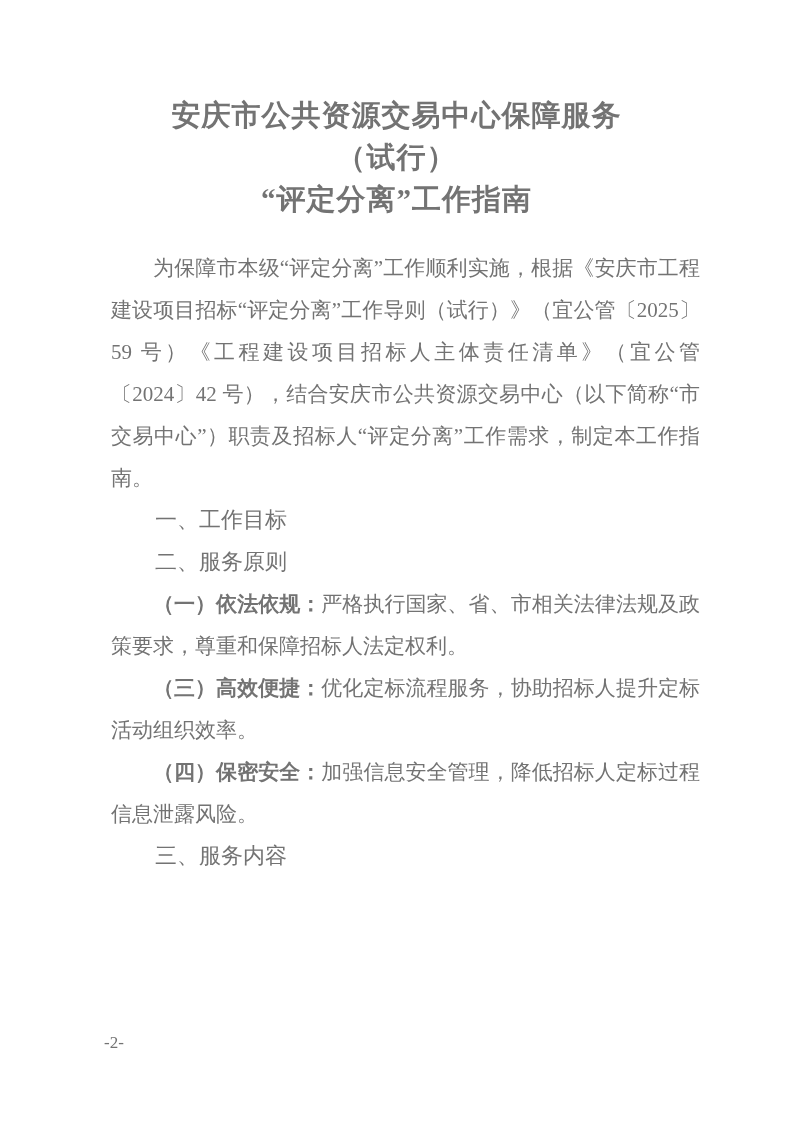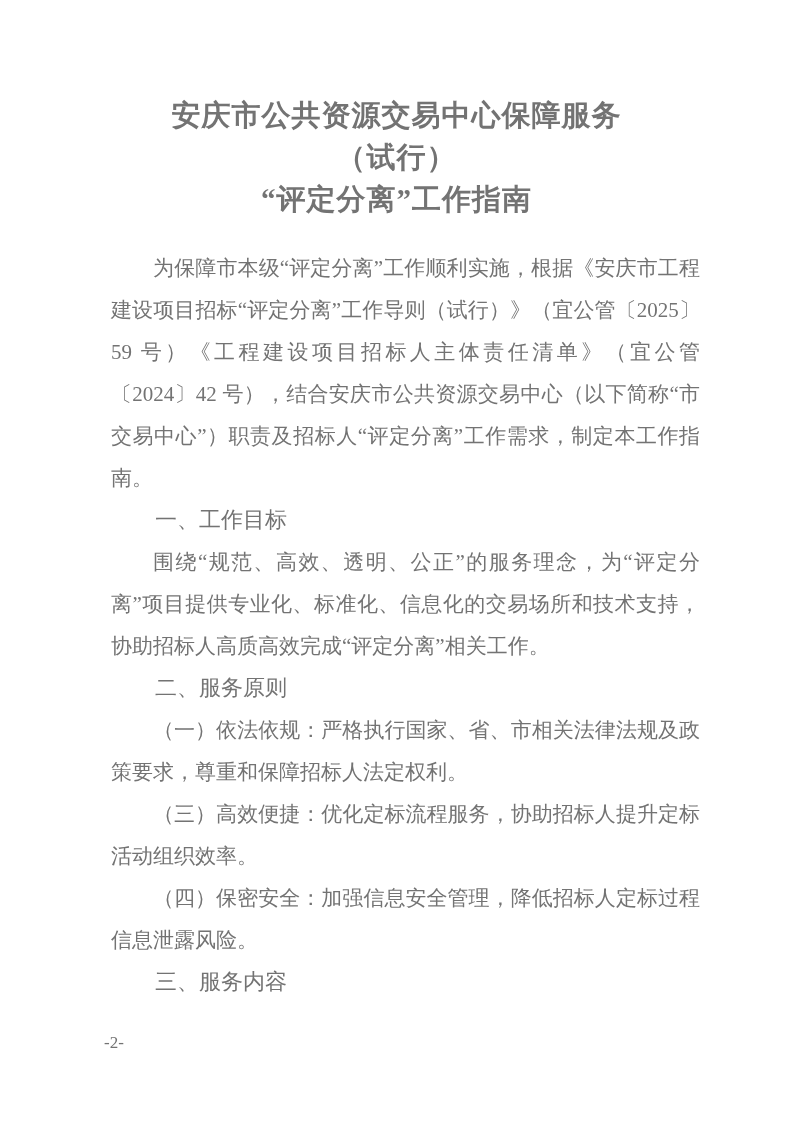--- a/index.html
+++ b/index.html
@@ -46,21 +46,21 @@
     font-family: "Liberation Sans", "DejaVu Sans", sans-serif;
     font-weight: normal;
     font-size: 22px;
     text-align: left;
   }
   .block.subheading {
     font-weight: bold;
     text-align: left;
   }
   .lead {
-    font-weight: normal;
+    font-weight: bold;
   }
   .page-number {
     position: absolute;
     top: 1032px;
     left: 104px;
     font-family: "Liberation Serif", "DejaVu Serif", serif;
     font-size: 17px;
     line-height: 22px;
   }
 </style>
@@ -71,21 +71,20 @@
 
   <div class="title-block">
     <div>安庆市公共资源交易中心保障服务</div>
     <div>（试行）</div>
     <div>“评定分离”工作指南</div>
   </div>
 
   <div class="body-col">
       <div class="block para">为保障市本级“评定分离”工作顺利实施，根据《安庆市工程建设项目招标“评定分离”工作导则（试行）》（宜公管〔2025〕59 号）《工程建设项目招标人主体责任清单》（宜公管〔2024〕42 号），结合安庆市公共资源交易中心（以下简称“市交易中心”）职责及招标人“评定分离”工作需求，制定本工作指南。</div>
       <div class="block heading">一、工作目标</div>
-      <div class="block para">围绕“规范、高效、透明、公正”的服务理念，为“评定分离”项目提供专业化、标准化、信息化的交易场所和技术支持，协助招标人高质高效完成“评定分离”相关工作。</div>
       <div class="block heading">二、服务原则</div>
       <div class="block para"><span class="lead">（一）依法依规：</span>严格执行国家、省、市相关法律法规及政策要求，尊重和保障招标人法定权利。</div>
       <div class="block para"><span class="lead">（三）高效便捷：</span>优化定标流程服务，协助招标人提升定标活动组织效率。</div>
       <div class="block para"><span class="lead">（四）保密安全：</span>加强信息安全管理，降低招标人定标过程信息泄露风险。</div>
       <div class="block heading">三、服务内容</div>
     </div>
 
   <div class="page-number">-2-</div>
 
 </div>

